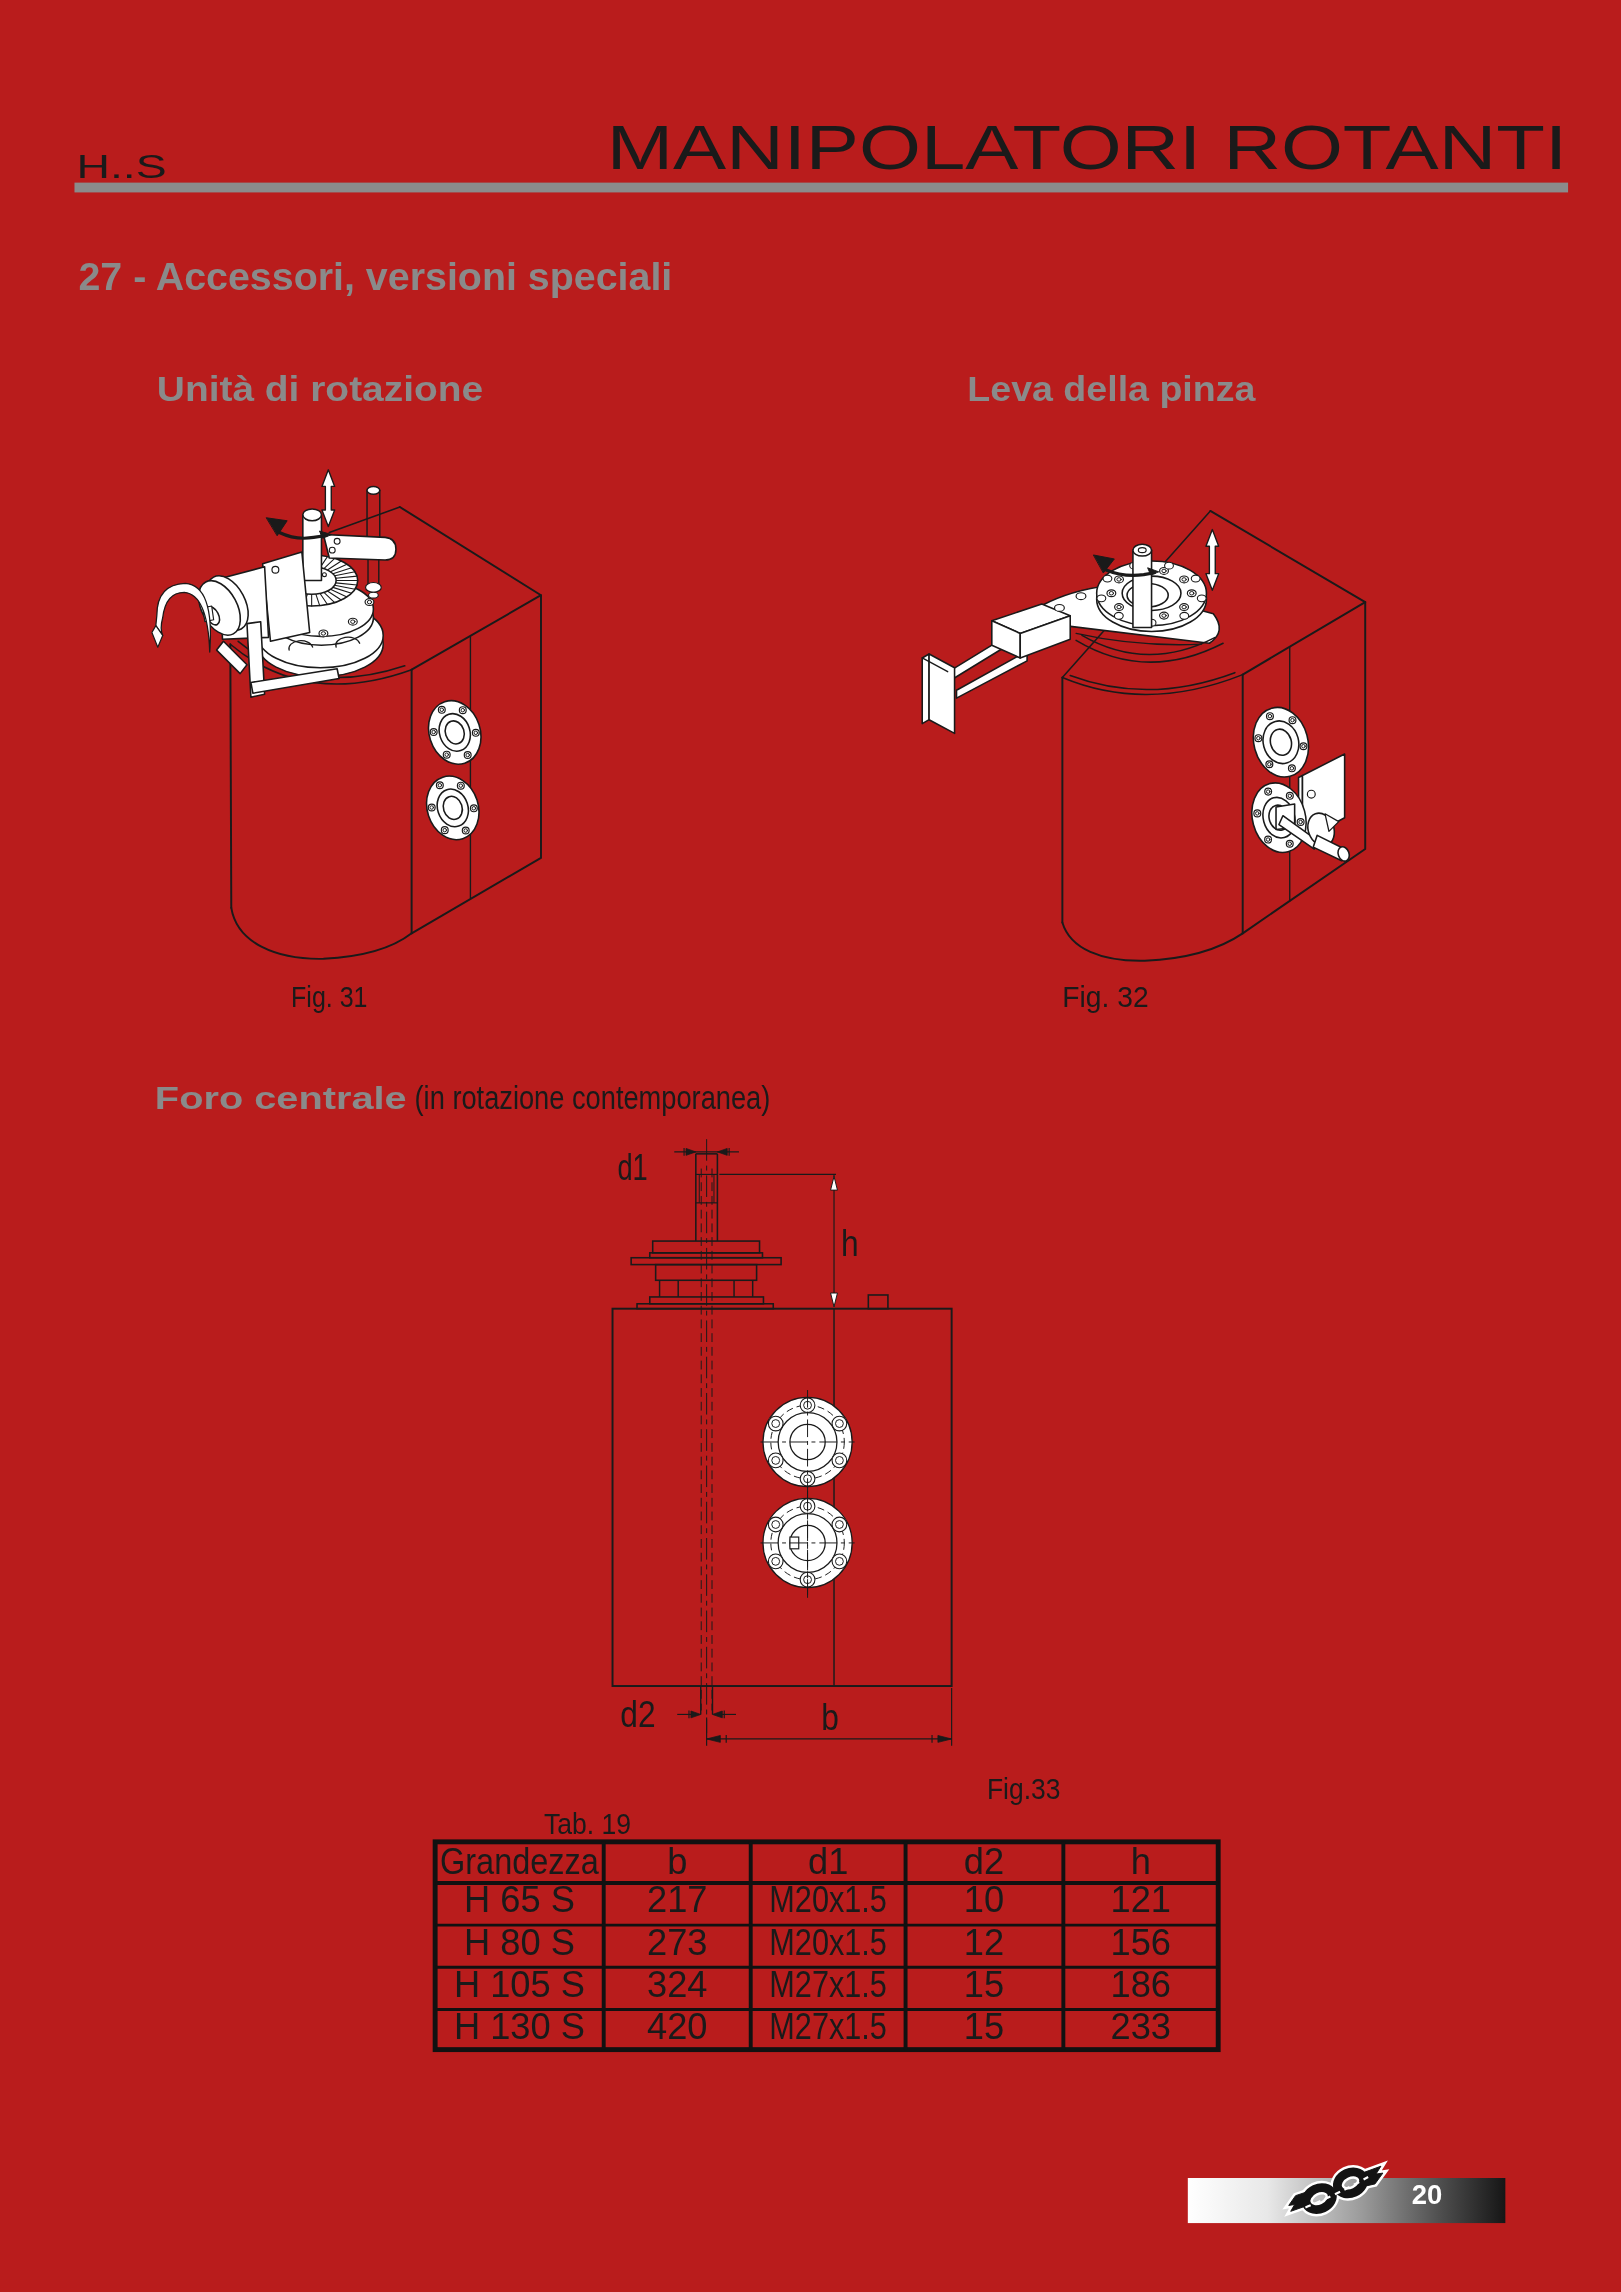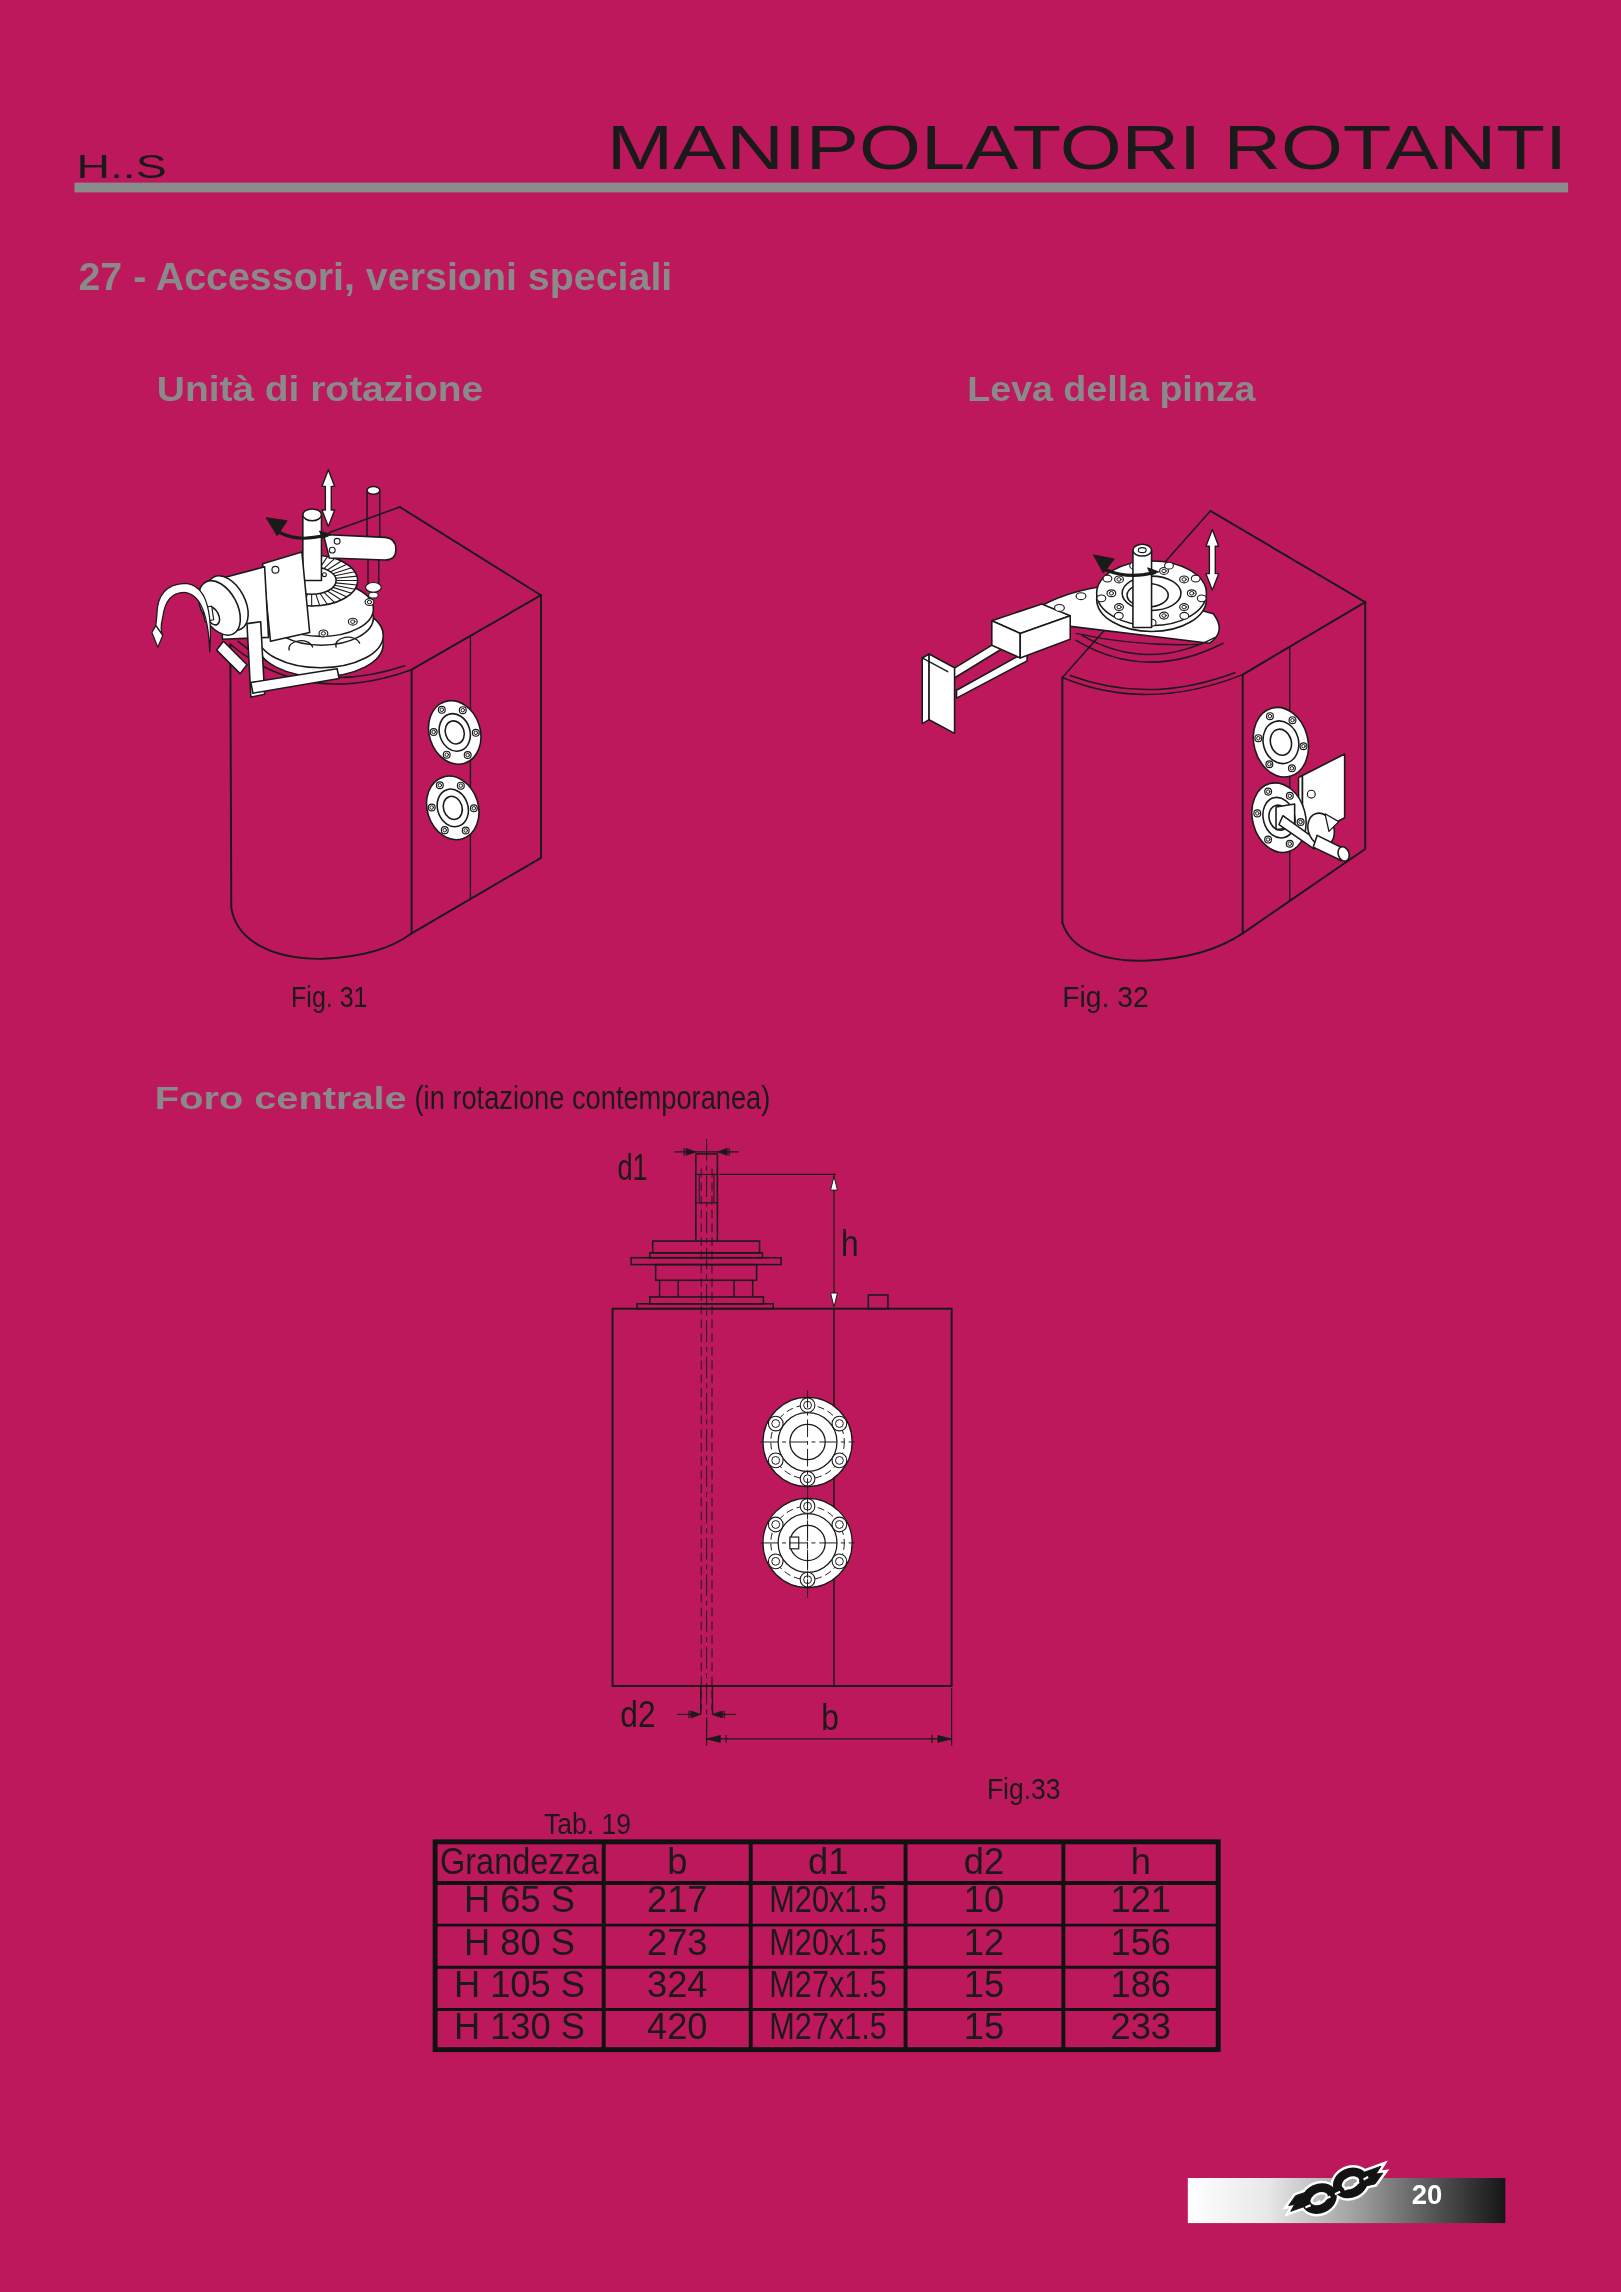--- a/index.html
+++ b/index.html
@@ -1,16 +1,16 @@
 <!DOCTYPE html>
 <html><head>
 <meta charset="utf-8">
 <style>
 html,body{margin:0;padding:0;background:#fff;}
-#page{position:relative;width:1621px;height:2293px;background:#be185d;overflow:hidden;
+#page{position:relative;width:1621px;height:2293px;background:#b91c1c;overflow:hidden;
 font-family:"Liberation Sans",sans-serif;}
 svg{position:absolute;left:0;top:0;}
 </style>
 </head>
 <body>
 <div id="page">
 <svg width="1621" height="2293" viewBox="0 0 1654 2339" font-family="Liberation Sans, sans-serif">
 <defs>
 <linearGradient id="footgrad" x1="0" y1="0" x2="1" y2="0">
 <stop offset="0" stop-color="#ffffff"></stop>

